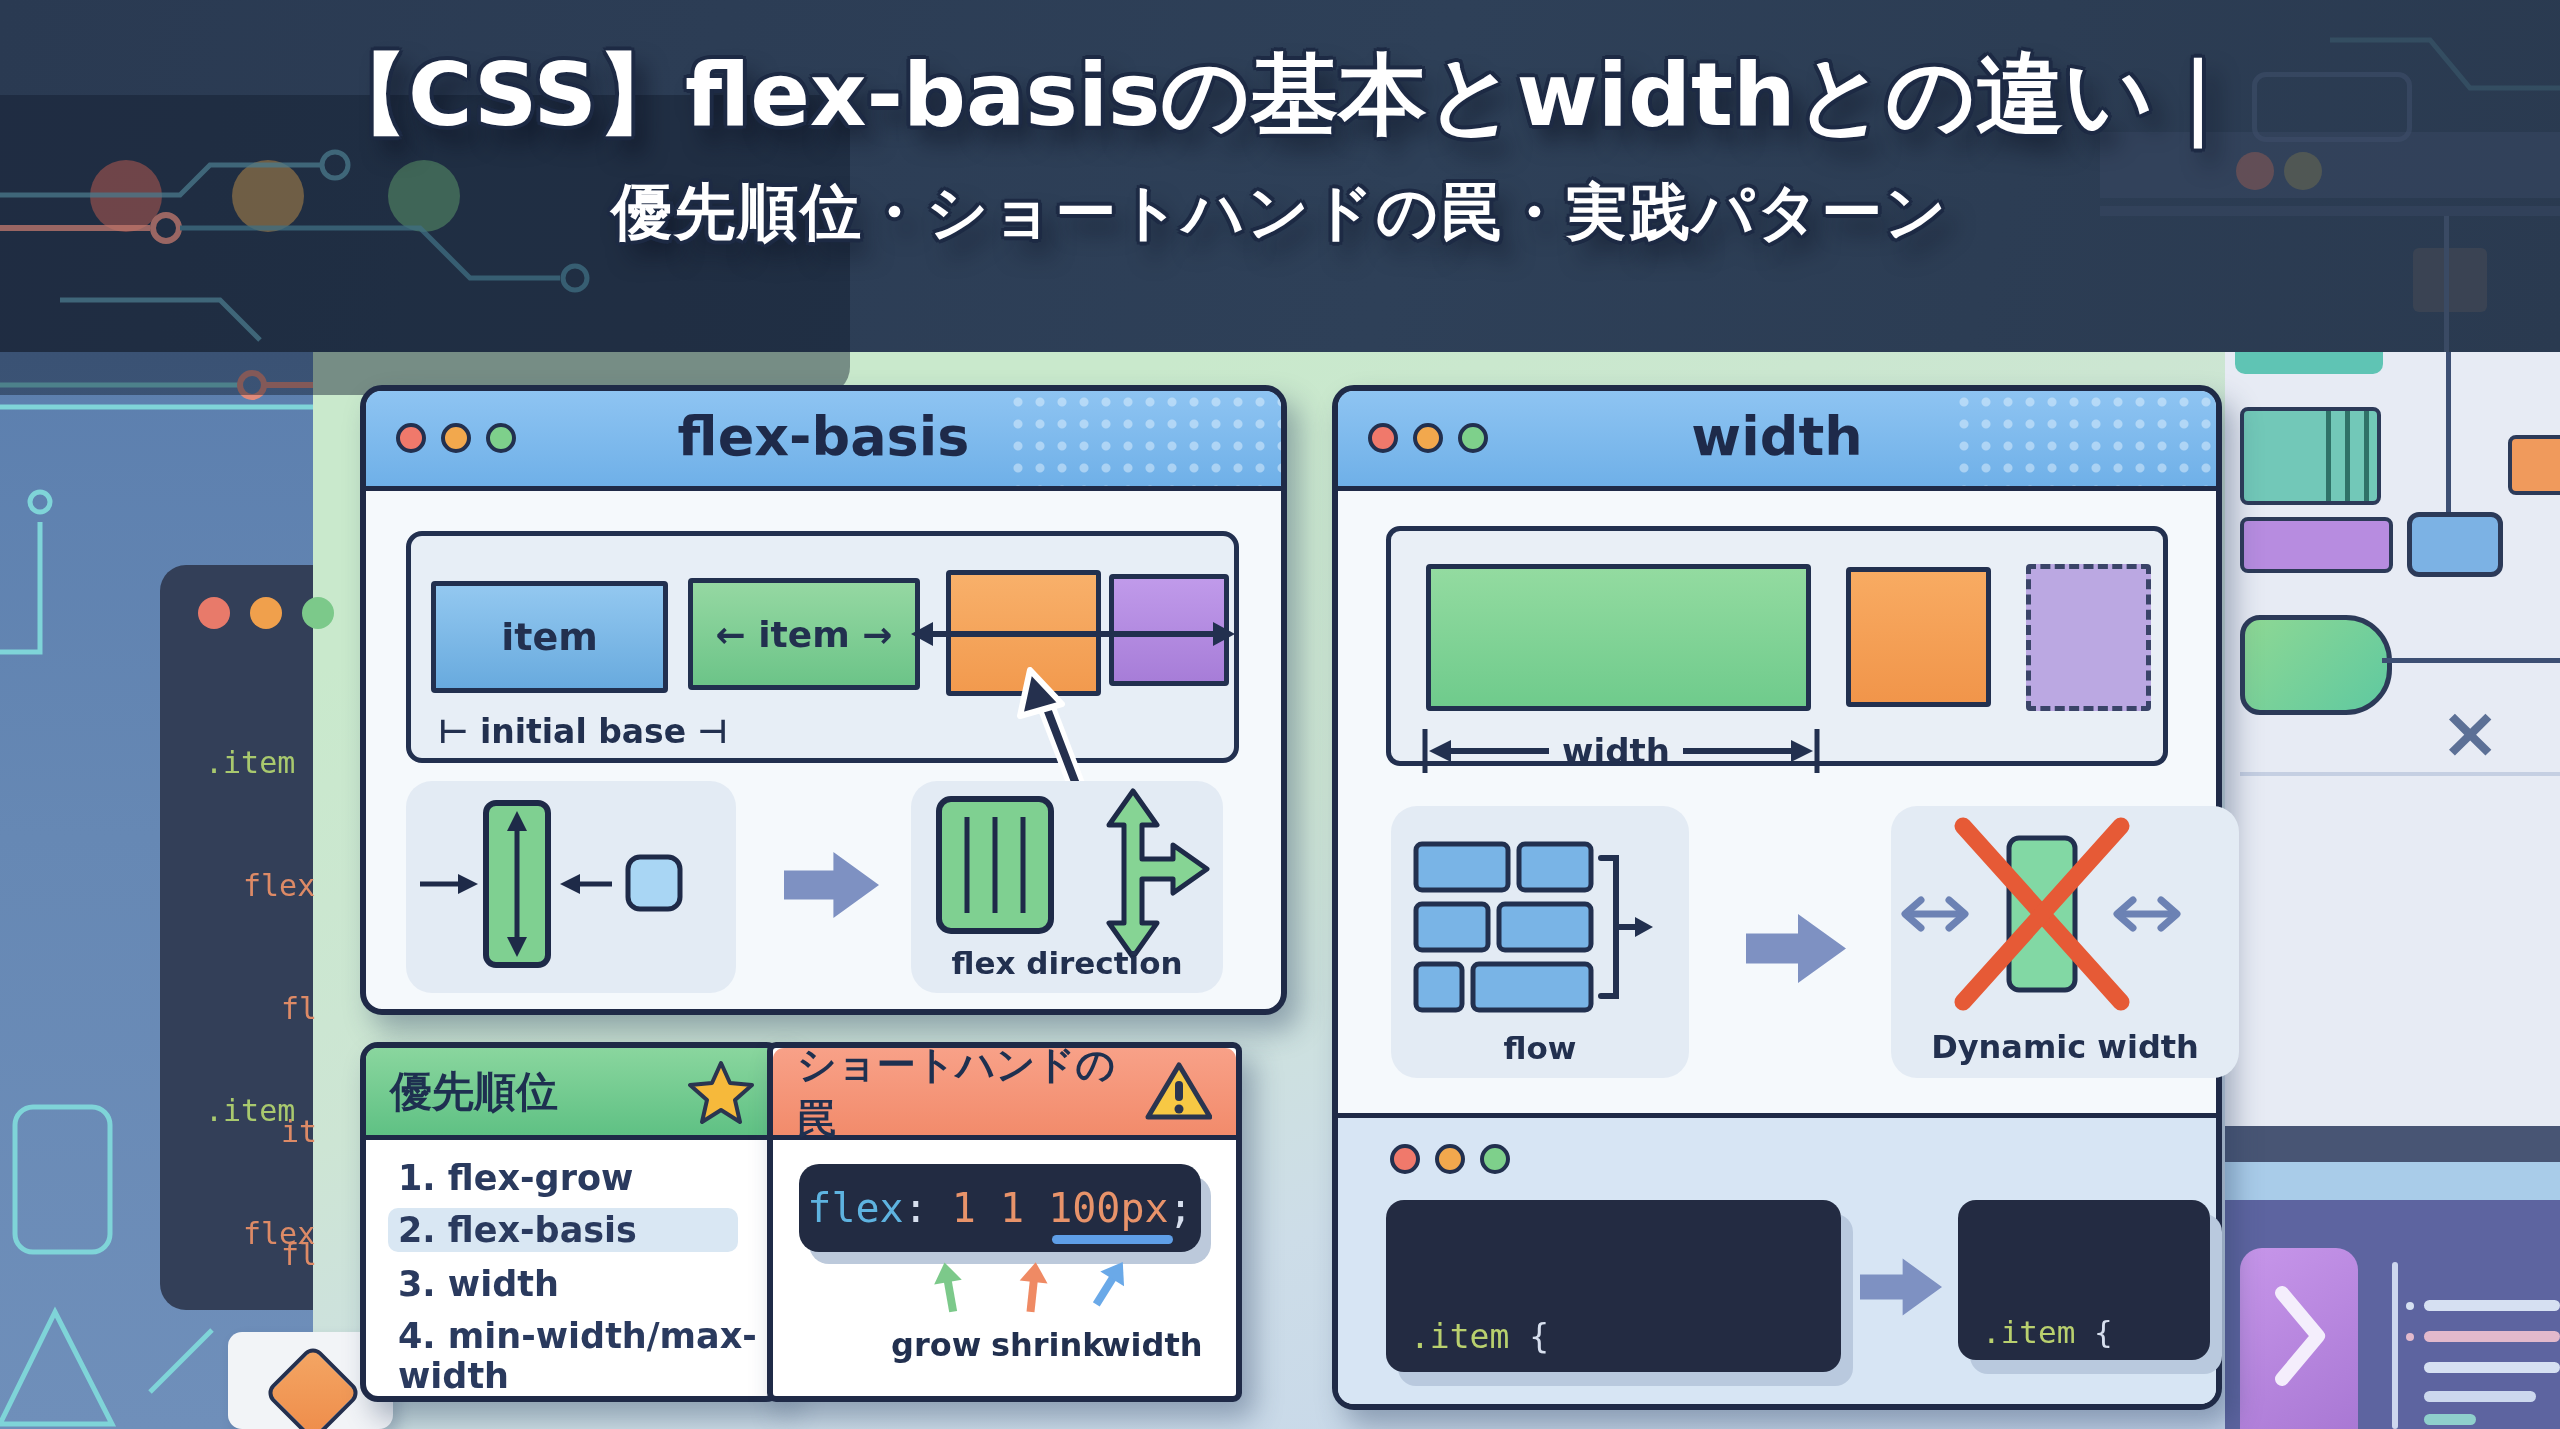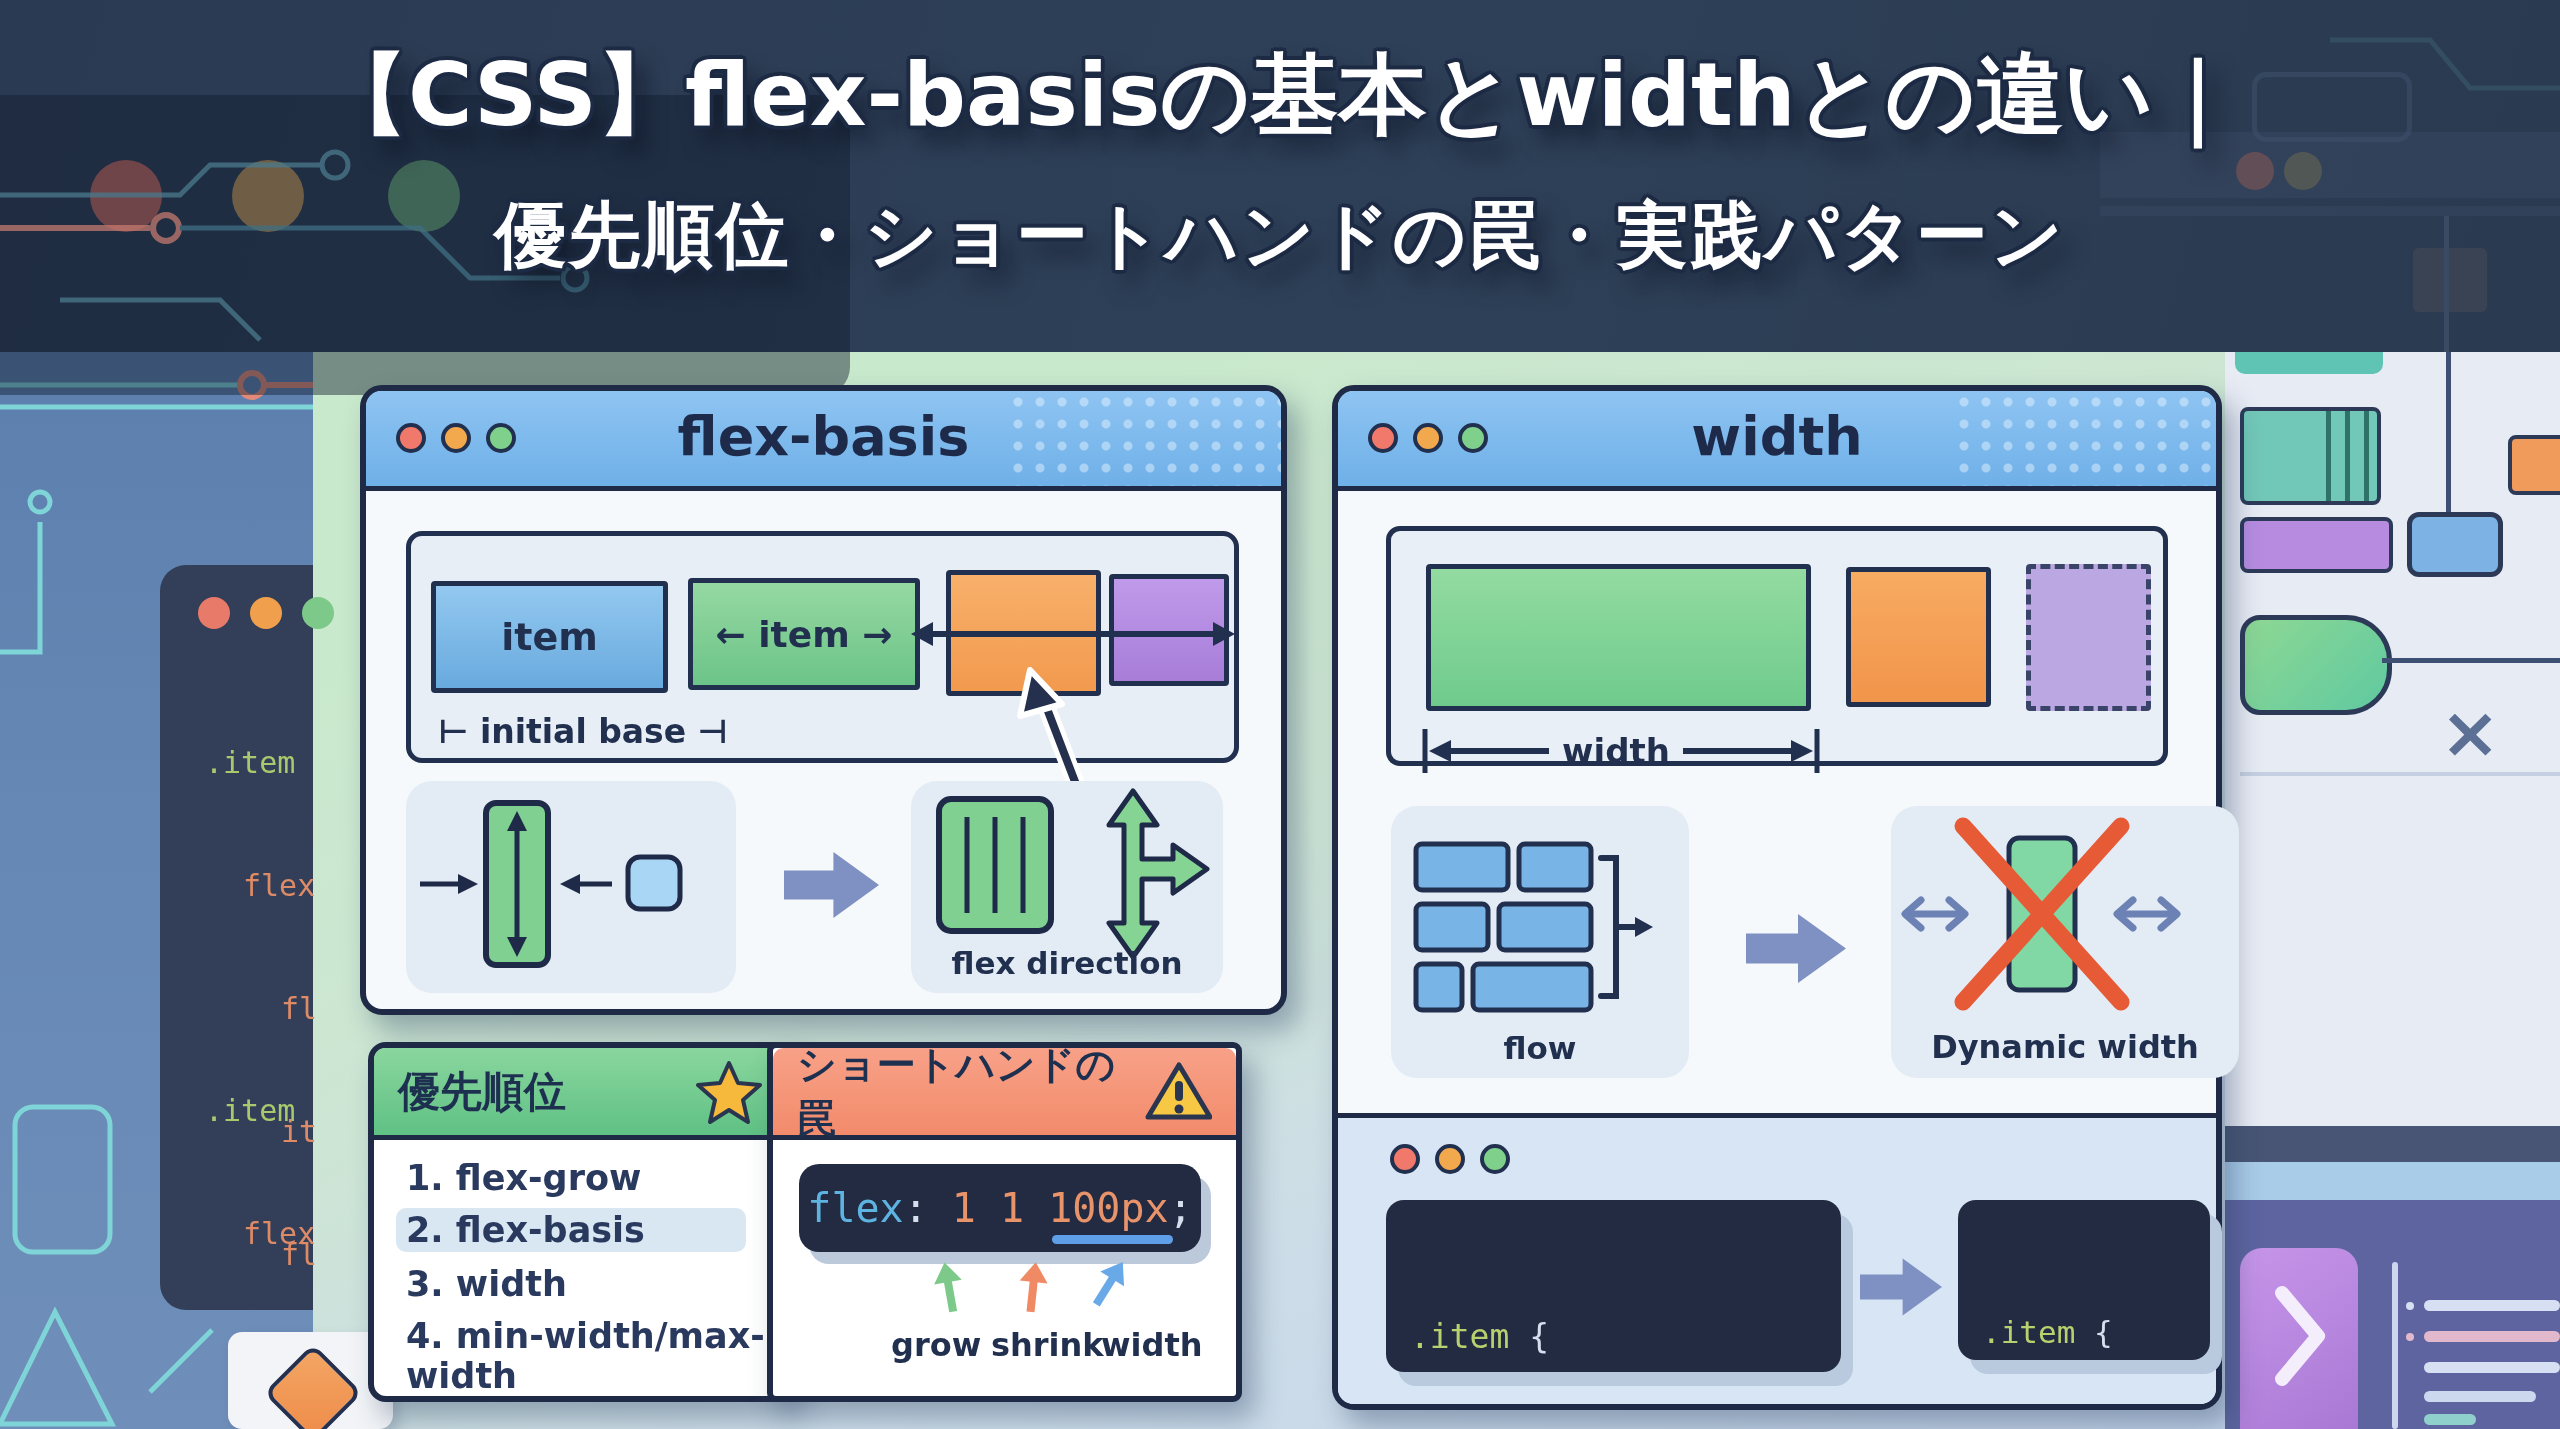--- a/index.html
+++ b/index.html
@@ -13,21 +13,21 @@
     background:rgba(18,28,46,.45);}
   .ghost-dot{width:72px;height:72px;border-radius:50%;opacity:.55;}
   .band-strip{background:#35455f;opacity:.65;}
   .ghost-sq{left:2413px;top:248px;width:74px;height:64px;background:#3e4654;border-radius:6px;opacity:.8;}
   .ghost-outline{left:2252px;top:72px;width:150px;height:60px;border:5px solid #3c4c66;border-radius:14px;opacity:.7;}
   .title-text{left:0;width:2560px;text-align:center;color:#ffffff;font-weight:bold;white-space:nowrap;
     text-shadow:4px 0 0 #1d2a44,-4px 0 0 #1d2a44,0 4px 0 #1d2a44,0 -4px 0 #1d2a44,
       3px 3px 0 #1d2a44,-3px 3px 0 #1d2a44,3px -3px 0 #1d2a44,-3px -3px 0 #1d2a44,
       12px 16px 22px rgba(8,14,28,.6);margin-top:8px;}
   #title-line1{top:28px;font-size:88px;}
-  #title-line2{top:180px;font-size:72px;letter-spacing:2px;}
+  #title-line2{top:164px;font-size:61px;letter-spacing:2px;}
   
   #bg-left{left:0;top:352px;width:313px;height:1077px;
     background:linear-gradient(180deg,#5c7fae 0%,#6688b4 45%,#6f8fba 100%);}
   #bg-center{left:313px;top:352px;width:1912px;height:1077px;
     background:linear-gradient(160deg,#c9e9cc 18%,#cde5d4 45%,#cddde8 70%,#c3d4ea 100%);}
   #bg-right{left:2225px;top:352px;width:335px;height:778px;background:#e7ebf4;}
   #bg-right-dark{left:2225px;top:1126px;width:335px;height:303px;background:#5d64a0;}
   
   #bg-editor{left:160px;top:565px;width:153px;height:745px;background:#333f58;
     border-radius:26px 0 0 26px;}
@@ -282,21 +282,21 @@
         <rect x="28" y="18" width="112" height="132" rx="12" fill="#7fd091" stroke="#1e2a48" stroke-width="6"></rect>
         <line x1="56" y1="36" x2="56" y2="132" stroke="#1e2a48" stroke-width="5"></line>
         <line x1="84" y1="36" x2="84" y2="132" stroke="#1e2a48" stroke-width="5"></line>
         <line x1="112" y1="36" x2="112" y2="132" stroke="#1e2a48" stroke-width="5"></line>
         <path d="M222 10 L246 44 L231 44 L231 78 L262 78 L262 64 L296 88 L262 112 L262 98 L231 98 L231 142 L246 142 L222 176 L198 142 L213 142 L213 44 L198 44 Z" fill="#86d494" stroke="#1e2a48" stroke-width="5" stroke-linejoin="round"></path>
       </svg>
       <div class="mini-label">flex direction</div>
     </div>
   </div>
 
-  <div class="abs info-card" style="left:368px;top:1042px;width:412px;height:348px;">
+  <div class="abs info-card" style="left:360px;top:1042px;width:412px;height:348px;">
     <div class="card-head" id="priority-head">
       <span class="card-title">優先順位</span>
       <svg width="66" height="64">
         <polygon points="33,3 42,23 64,25 47,40 52,62 33,50 14,62 19,40 2,25 24,23" fill="#f6b93b" stroke="#2a3550" stroke-width="4" stroke-linejoin="round"></polygon>
       </svg>
     </div>
     <div class="p-row" style="top:108px;">1. flex-grow</div>
     <div class="p-row p-hl" style="top:160px;">2. flex-basis</div>
     <div class="p-row" style="top:214px;">3. width</div>
     <div class="p-row" style="top:266px;">4. min-width/max-width</div>

